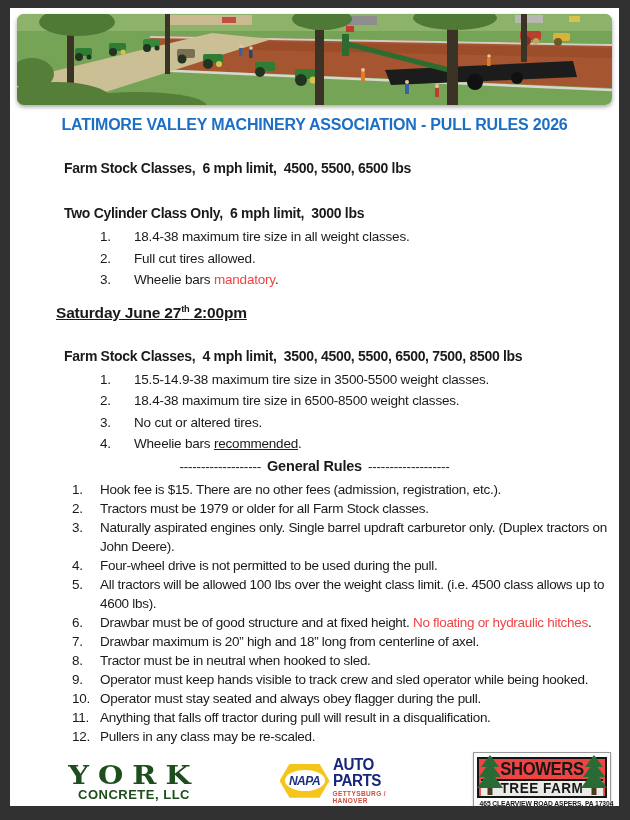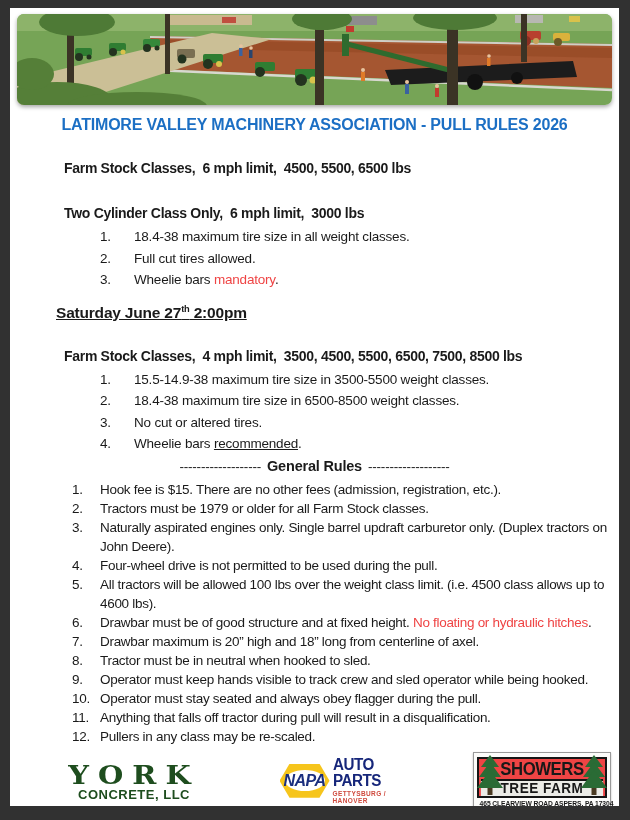--- a/index.html
+++ b/index.html
@@ -41,21 +41,21 @@
   .york{color:#1e4d1e;text-align:center;width:160px;}
   .york-1{font-family:"DejaVu Serif",serif;font-weight:bold;font-size:29px;
           letter-spacing:9px;line-height:30px;transform:scaleY(.9);}
   .york-2{font-weight:bold;font-size:13px;letter-spacing:.5px;margin-top:-3px;}
   .napa{display:flex;align-items:center;width:128px;}
   .napa-hex{width:50px;height:34px;background:#f6c51c;flex:none;
             clip-path:polygon(0 50%,20% 0,80% 0,100% 50%,80% 100%,20% 100%);
             display:flex;align-items:center;justify-content:center;}
   .napa-oval{width:40px;height:21px;background:#fff;border-radius:50%;
              display:flex;align-items:center;justify-content:center;}
-  .napa-oval span{color:#1b2f7e;font-weight:bold;font-size:16px;font-style:italic;
+  .napa-oval span{color:#1b2f7e;font-weight:bold;font-size:12px;font-style:italic;
                   letter-spacing:-0.5px;}
   .napa-right{margin-left:3px;}
   .napa-ap{color:#16267a;font-weight:bold;font-size:16px;line-height:16px;
            letter-spacing:-0.5px;transform:scaleX(.95);transform-origin:left;}
   .napa-gh{color:#cf4a3e;font-weight:bold;font-size:6.5px;letter-spacing:.4px;margin-top:1px;}
   .showers{width:138px;box-sizing:border-box;border:1px solid #9a9a9a;background:#fcfcfa;
            padding:4px 3px 2px;text-align:center;position:relative;box-shadow:0 1px 2px rgba(0,0,0,.25);}
   .showers-main{position:relative;border:2px solid #151515;background:#ef4444;padding:1px 0 0;}
   .showers-1{font-weight:bold;font-size:19px;line-height:18px;color:#181818;
              transform:scaleX(.88);letter-spacing:-0.5px;}

